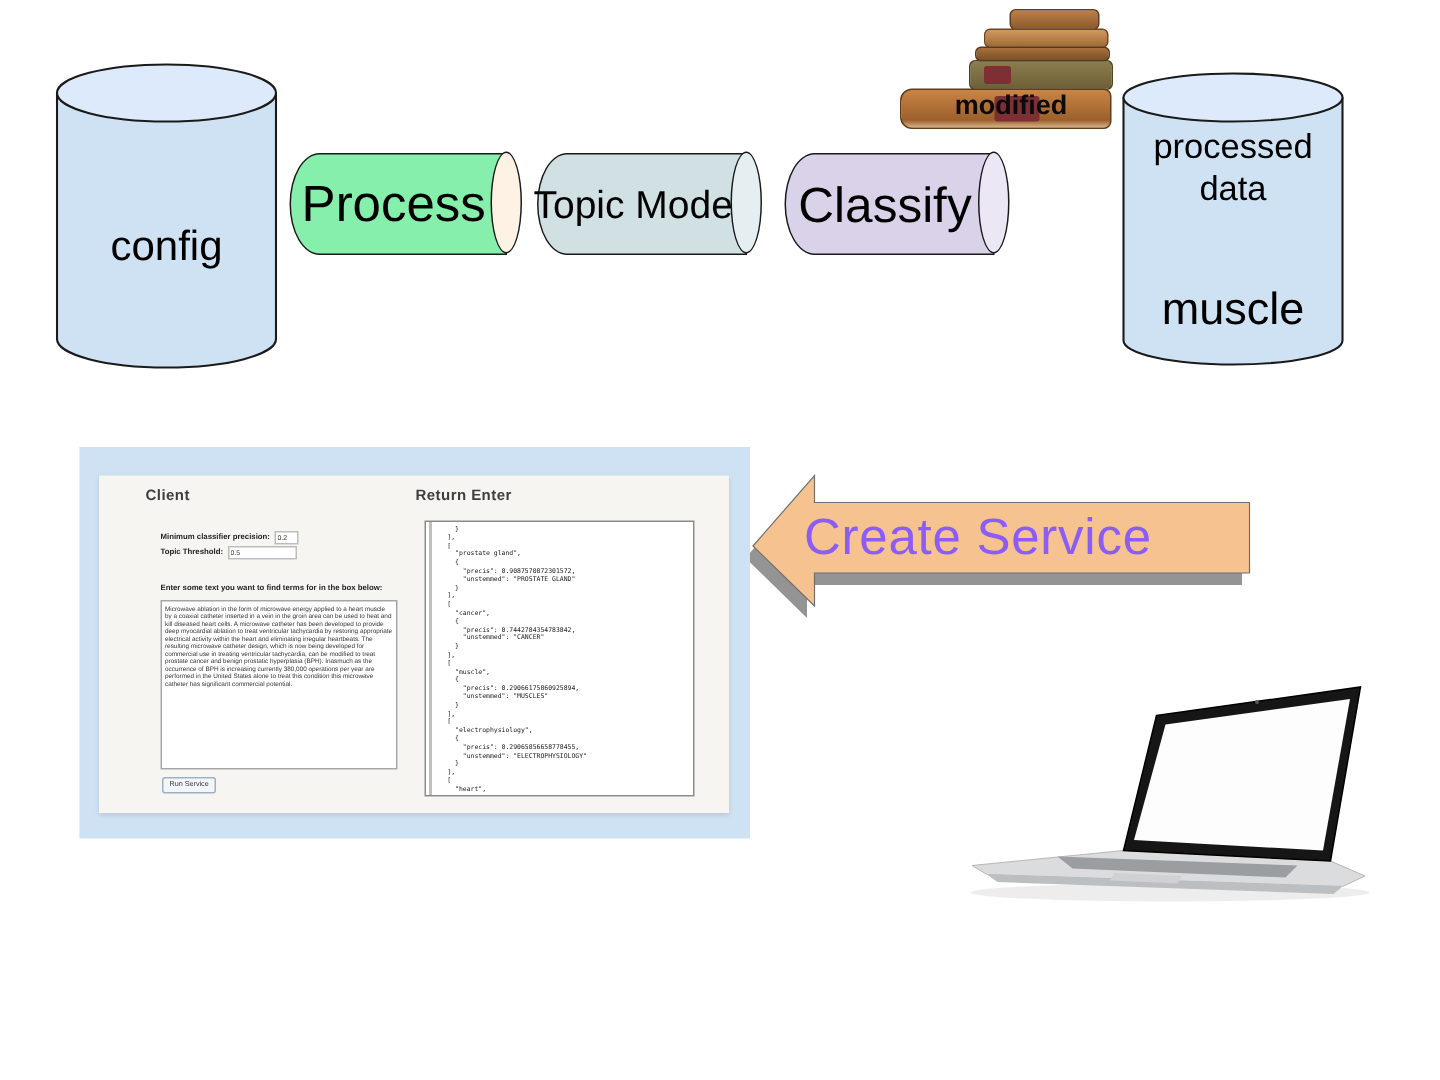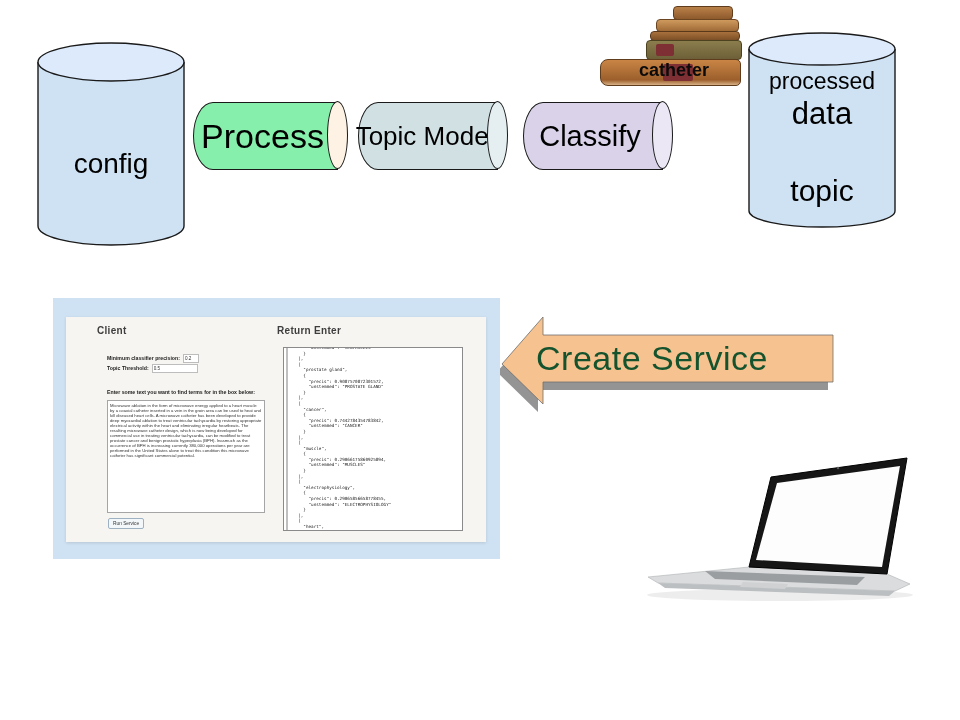--- a/index.html
+++ b/index.html
@@ -25,21 +25,21 @@
   }
   .pipe-label{white-space:nowrap;line-height:1;padding-right:6px;}
 
   
   .book{position:absolute;box-sizing:border-box;border-radius:4px;}
   .chip{position:absolute;top:15%;height:70%;border-radius:2px;}
 
   
   .arrow-label{
     position:absolute;left:536px;top:340px;width:300px;
-    font-size:34px;line-height:36px;letter-spacing:.5px;color:#14532d;
+    font-size:34px;line-height:36px;letter-spacing:.5px;color:#8b5cf6;
   }
 
   
   .frame{
     position:absolute;left:53px;top:298px;width:447px;height:261px;
     background:#cfe2f3;
   }
   .panel{
     position:absolute;left:13px;top:19px;width:420px;height:225px;
     background:#f7f5f1;box-shadow:0 1px 3px rgba(0,0,0,.12);
@@ -94,45 +94,45 @@
   <span class="pipe-label" style="font-size:34px;">Process</span>
   <div class="pipe-cap" style="right:-11px;background:#fdf2e3;"></div>
 </div>
 
 <div class="pipe" style="left:358px;width:140px;background:#d0e0e3;">
   <span class="pipe-label" style="font-size:26px;">Topic Model</span>
   <div class="pipe-cap" style="right:-11px;background:#e5eff1;"></div>
 </div>
 
 <div class="pipe" style="left:523px;width:140px;background:#d9d2e9;">
-  <span class="pipe-label" style="font-size:29px;">Classify</span>
+  <span class="pipe-label" style="font-size:33px;">Classify</span>
   <div class="pipe-cap" style="right:-11px;background:#ece7f5;"></div>
 </div>
 
 <div class="abs" style="left:598px;top:2px;width:146px;height:86px;">
   <div class="book" style="left:75px;top:4px;width:60px;height:14px;background:linear-gradient(180deg,#b98049,#8e5a2c);border:1px solid #5f3c1c;"></div>
   <div class="book" style="left:58px;top:17px;width:83px;height:13px;background:linear-gradient(180deg,#cf9a5d,#a06a37);border:1px solid #6b4522;"></div>
   <div class="book" style="left:52px;top:29px;width:90px;height:10px;background:linear-gradient(180deg,#a8713c,#7c4f26);border:1px solid #5a391a;"></div>
   <div class="book" style="left:48px;top:38px;width:96px;height:20px;background:linear-gradient(180deg,#8b7d4d,#6d6038);border:1px solid #4c421f;">
     <div class="chip" style="left:9px;width:18px;background:#7d2f33;"></div>
   </div>
   <div class="book" style="left:2px;top:57px;width:141px;height:27px;background:linear-gradient(180deg,#c98545,#9c5f2c 80%,#d8b287);border:1px solid #5f3c1c;border-radius:8px 5px 5px 8px;">
     <div class="chip" style="left:62px;width:30px;background:#7d2f33;"></div>
   </div>
-  <div class="abs" style="left:28px;top:58px;width:96px;text-align:center;font-size:18px;font-weight:bold;color:#0b0b0b;">catheter</div>
-</div>
-
-<div class="abs" style="left:748px;top:32px;width:148px;height:196px;">
+  <div class="abs" style="left:28px;top:58px;width:96px;text-align:center;font-size:18px;font-weight:bold;color:#0b0b0b;">modified</div>
+</div>
+
+<div class="abs" style="left:748px;top:48px;width:148px;height:196px;">
   <svg width="148" height="196" viewBox="0 0 148 196">
     <path d="M1 17 V179 A73 16 0 0 0 147 179 V17" fill="#cfe2f3" stroke="#1a1a1a" stroke-width="1.4"></path>
     <ellipse cx="74" cy="17" rx="73" ry="16" fill="#dceafb" stroke="#1a1a1a" stroke-width="1.4"></ellipse>
   </svg>
   <div class="cyl-text" style="top:38px;font-size:23px;">processed</div>
-  <div class="cyl-text" style="top:66px;font-size:31px;">data</div>
-  <div class="cyl-text" style="top:144px;font-size:30px;">topic</div>
+  <div class="cyl-text" style="top:66px;font-size:23px;">data</div>
+  <div class="cyl-text" style="top:144px;font-size:30px;">muscle</div>
 </div>
 
 <svg class="abs" style="left:495px;top:308px;" width="350" height="105" viewBox="0 0 350 105">
   <polygon points="4,60 45,13 45,31 335,31 335,78 45,78 45,100" fill="#3c3c3c" opacity="0.55" transform="translate(-2,4)"></polygon>
   <polygon points="7,56 48,9 48,27 338,27 338,74 48,74 48,96" fill="#f6c28f" stroke="#6e6e6e" stroke-width="0.8"></polygon>
 </svg>
 <div class="arrow-label">Create Service</div>
 
 <div class="frame">
   <div class="panel">

